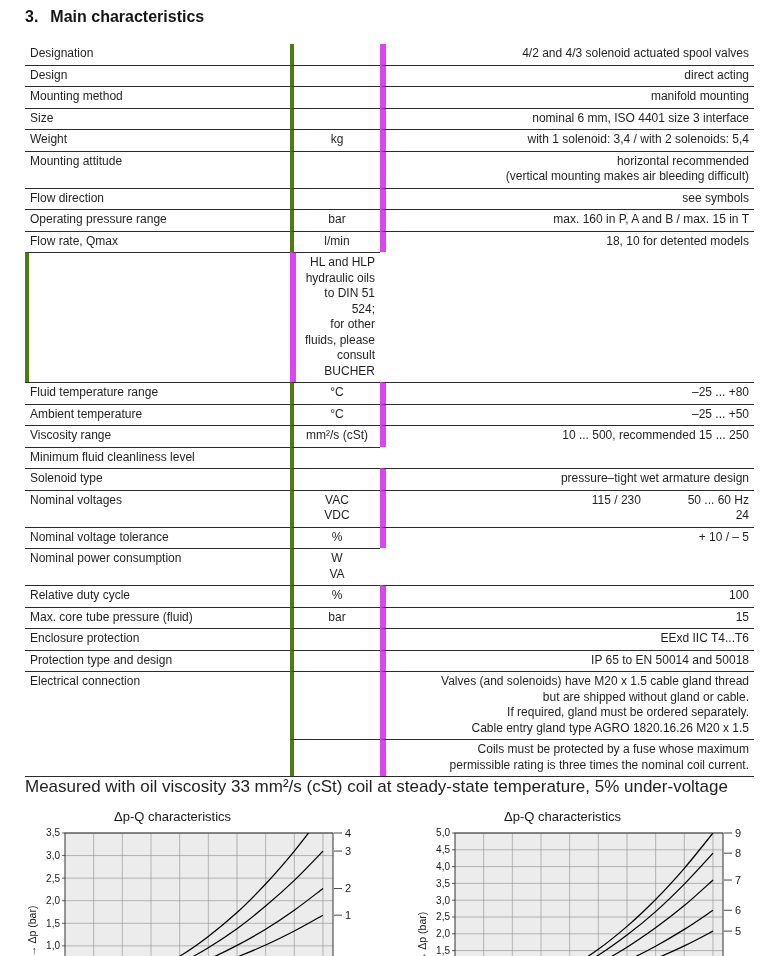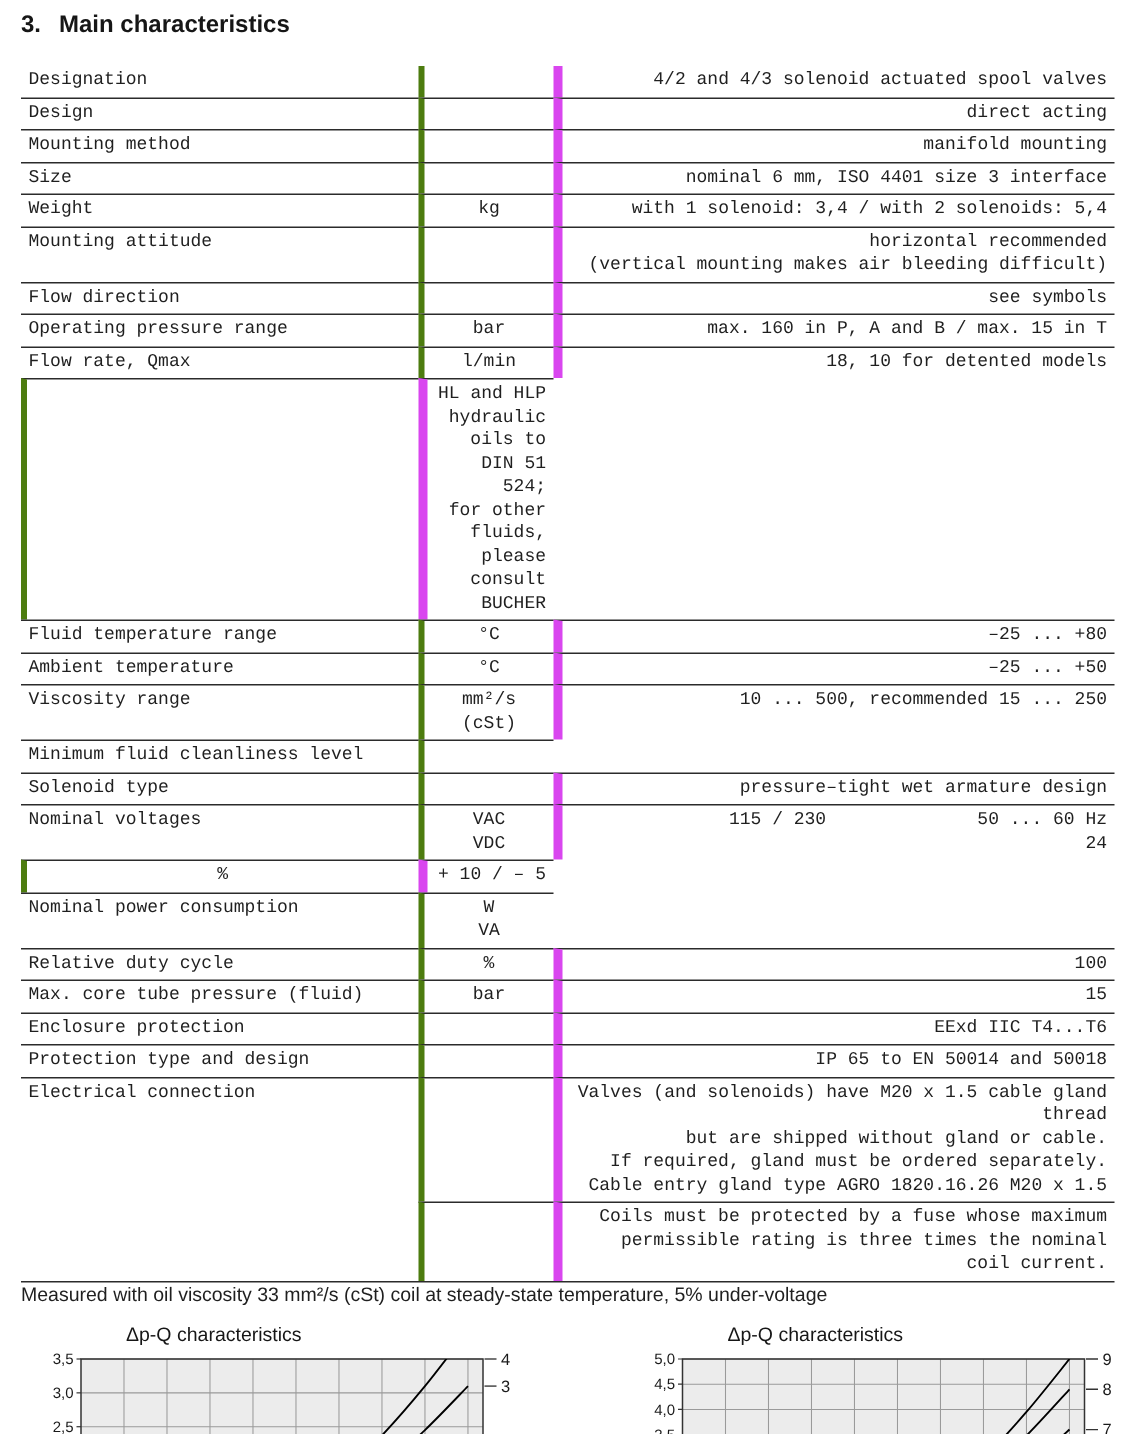--- a/index.html
+++ b/index.html
@@ -2,42 +2,42 @@
 <html><head>
 <meta charset="utf-8">
 <style>
   * { box-sizing: border-box; }
   html,body { margin:0; padding:0; background:#ffffff; }
   body {
     width:763px; height:956px; overflow:hidden;
     font-family:"Liberation Sans", sans-serif;
     color:#1f1f1f;
   }
-  .page { width:763px; height:956px; padding:8px 16px 0 14px; }
+  .page { width:763px; height:956px; padding:8px 16px 0 25px; }
 
   .sec-heading { margin:0 0 18px 0; font-size:16px; font-weight:bold; color:#161616; }
   .sec-heading .num { margin-right:12px; }
 
   
   .char-table { width:729px; font-size:12px; border-bottom:1px solid #2b2b2b; }
-  .trow { display:grid; grid-template-columns:265px 90px 1fr;font-family:Liberation Mono, monospace; }
+  .trow { display:grid; grid-template-columns:265px 90px 1fr; }
   .trow > div { border-top:1px solid #2b2b2b; padding:2px 5px 3px; line-height:15.5px; }
   .trow:first-child > div { border-top:none; }
   .trow.cont .c1 { border-top:none; }
   .c1 { padding-left:2px; }
   .c2 { border-left:4px solid #4d7c0f; text-align:center; white-space:pre-wrap; }
   .c3 { border-left:6px solid #d946ef; text-align:right; white-space:pre-wrap; padding-right:3px; }
 
   .sec-heading.second { margin:20px 0 12px 0; }
-  .perf-intro { margin:0 0 12px 0; font-size:13px; }
+  .perf-intro { margin:0 0 12px 0; font-size:17px; }
 
   
   .charts { display:flex; justify-content:space-between; margin-top:6px; }
   .chart { width:332px; }
-  .chart-title { font-size:13px; margin:0 0 3px 70px; color:#161616; }
+  .chart-title { font-size:13px; margin:0 0 3px 89px; color:#161616; }
   .chart svg { display:block; }
   .chart svg text { font-family:"Liberation Sans", sans-serif; fill:#1a1a1a; }
 </style>
 </head>
 <body>
 
 <div class="page">
 
   <h1 class="sec-heading">
     <span class="num">3.</span><span>Main characteristics</span>
@@ -120,20 +120,21 @@
         <div class="c3">pressure–tight wet armature design</div>
       </div>
     <div class="trow">
         <div class="c1">Nominal voltages</div>
         <div class="c2">VAC
 VDC</div>
         <div class="c3">115 / 230              50 ... 60 Hz
 24</div>
       </div>
     <div class="trow">
+        <div class="c1">Nominal voltage tolerance</div>
         <div class="c2">%</div>
         <div class="c3">+ 10 / – 5</div>
       </div>
     <div class="trow">
         <div class="c1">Nominal power consumption</div>
         <div class="c2">W
 VA</div>
       </div>
     <div class="trow">
         <div class="c1">Relative duty cycle</div>

